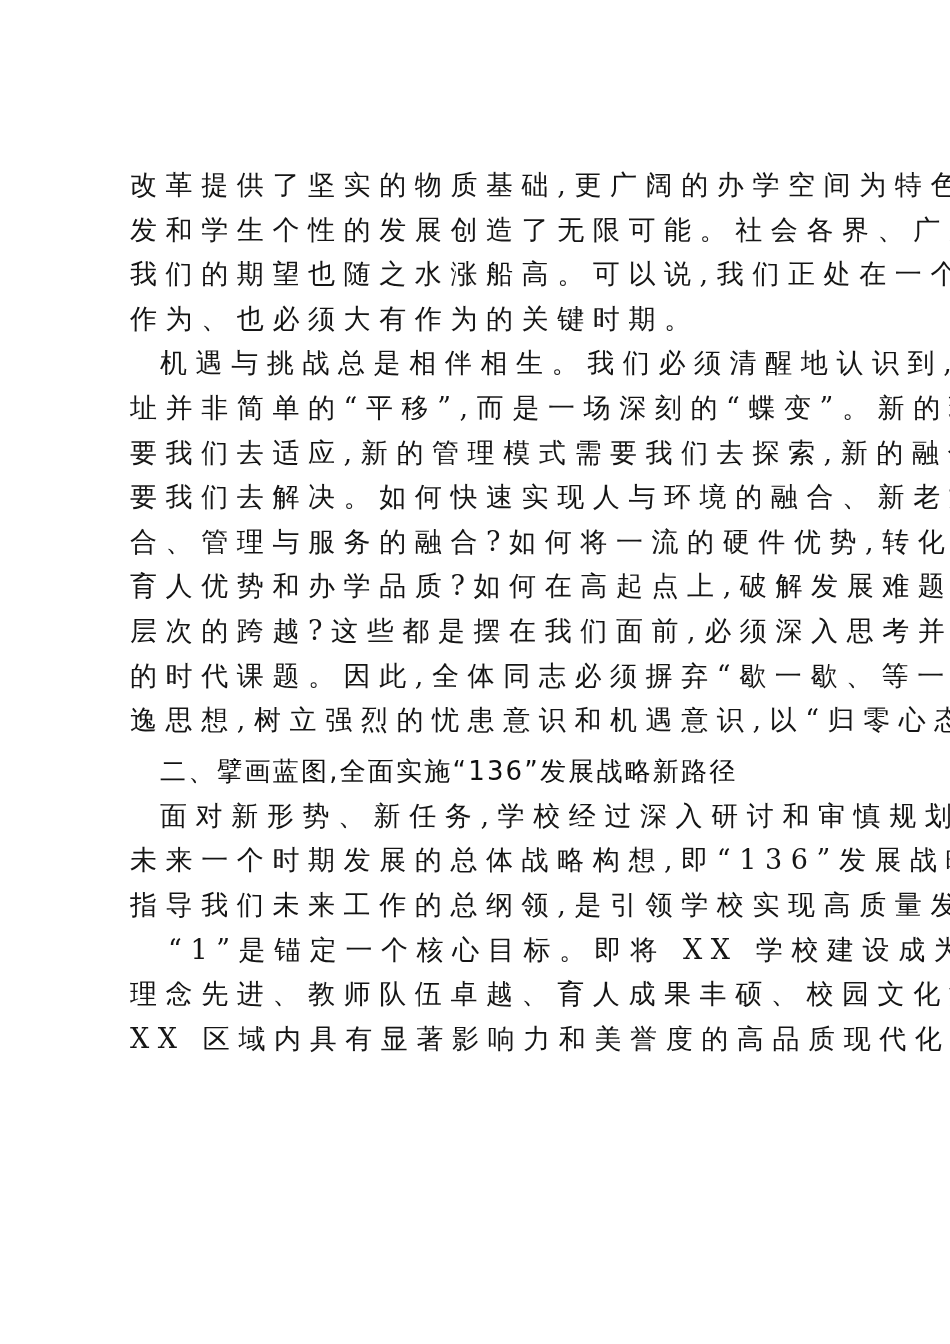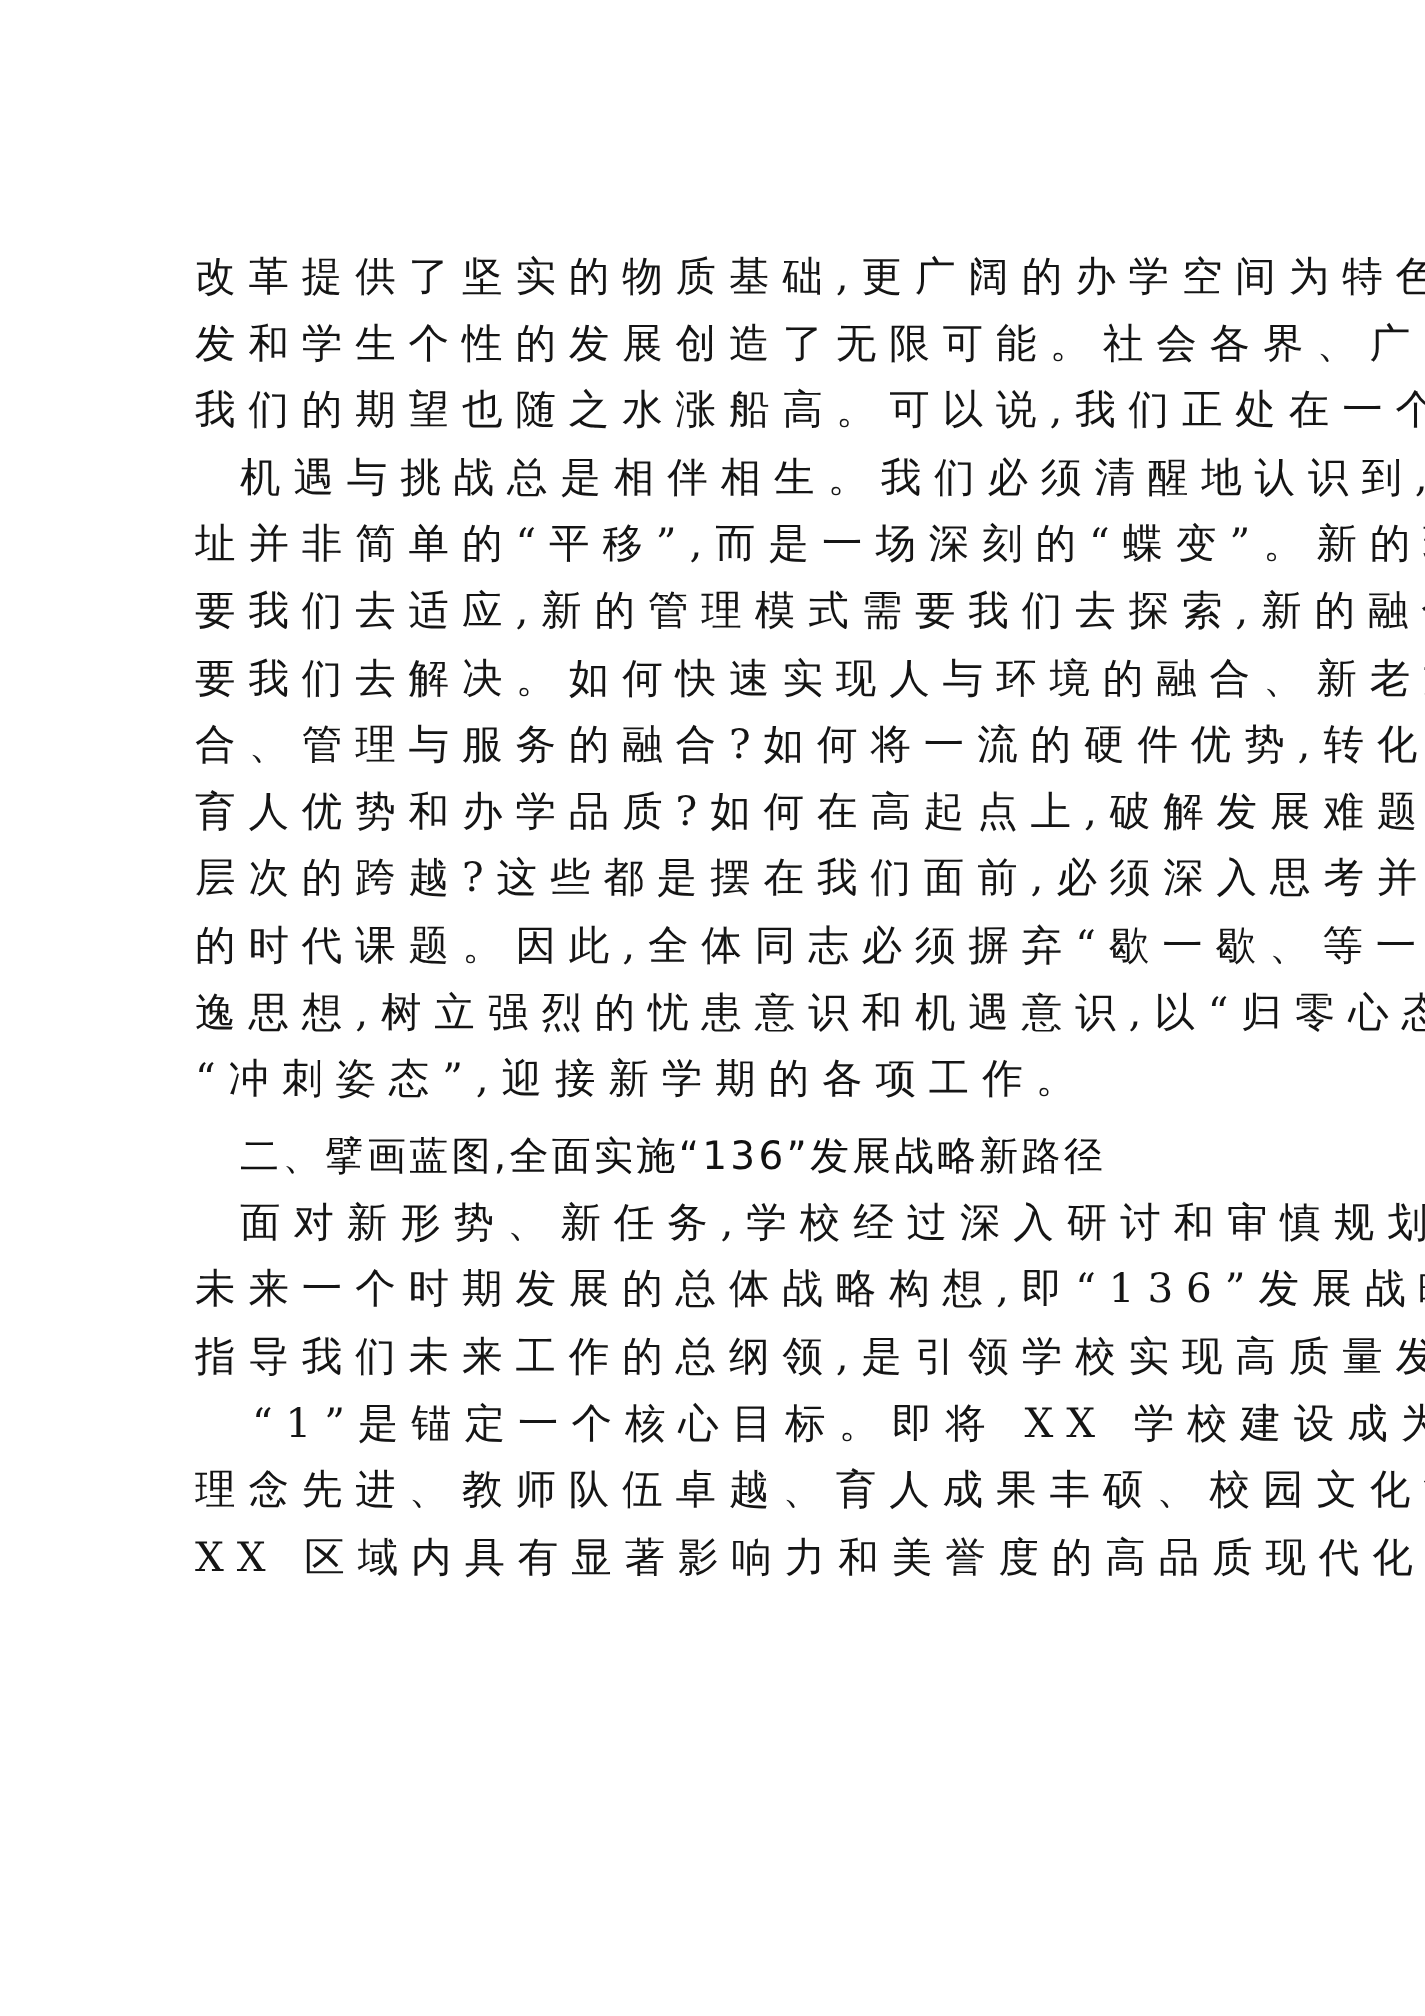--- a/index.html
+++ b/index.html
@@ -58,33 +58,33 @@
 </head>
 <body>
 
 <div class="page">
   <div class="content">
 
     <p class="para">
       <span class="line">改革提供了坚实的物质基础,更广阔的办学空间为特色课程的开</span>
       <span class="line">发和学生个性的发展创造了无限可能。社会各界、广大家长对</span>
       <span class="line">我们的期望也随之水涨船高。可以说,我们正处在一个可以大有</span>
+      <span class="line">作为、也必须大有作为的关键时期。</span>
     </p>
 
     <p class="para">
       <span class="line" style="padding-left:30px">机遇与挑战总是相伴相生。我们必须清醒地认识到,乔迁新</span>
       <span class="line">址并非简单的“平移”,而是一场深刻的“蝶变”。新的环境需</span>
       <span class="line">要我们去适应,新的管理模式需要我们去探索,新的融合问题需</span>
       <span class="line">要我们去解决。如何快速实现人与环境的融合、新老文化的融</span>
       <span class="line">合、管理与服务的融合?如何将一流的硬件优势,转化为一流的</span>
       <span class="line">育人优势和办学品质?如何在高起点上,破解发展难题,实现更高</span>
       <span class="line">层次的跨越?这些都是摆在我们面前,必须深入思考并着力破解</span>
       <span class="line">的时代课题。因此,全体同志必须摒弃“歇一歇、等一等”的安</span>
       <span class="line">逸思想,树立强烈的忧患意识和机遇意识,以“归零心态”和</span>
-      <span class="line">“冲刺姿态”,迎接新学期的各项工作。</span>
     </p>
 
     <h2 class="heading">二、擘画蓝图,全面实施“136”发展战略新路径</h2>
 
     <p class="para">
       <span class="line" style="padding-left:30px">面对新形势、新任务,学校经过深入研讨和审慎规划,提出了</span>
       <span class="line">未来一个时期发展的总体战略构想,即“136”发展战略。这是</span>
       <span class="line">指导我们未来工作的总纲领,是引领学校实现高质量发展的行动</span>
     </p>
 

